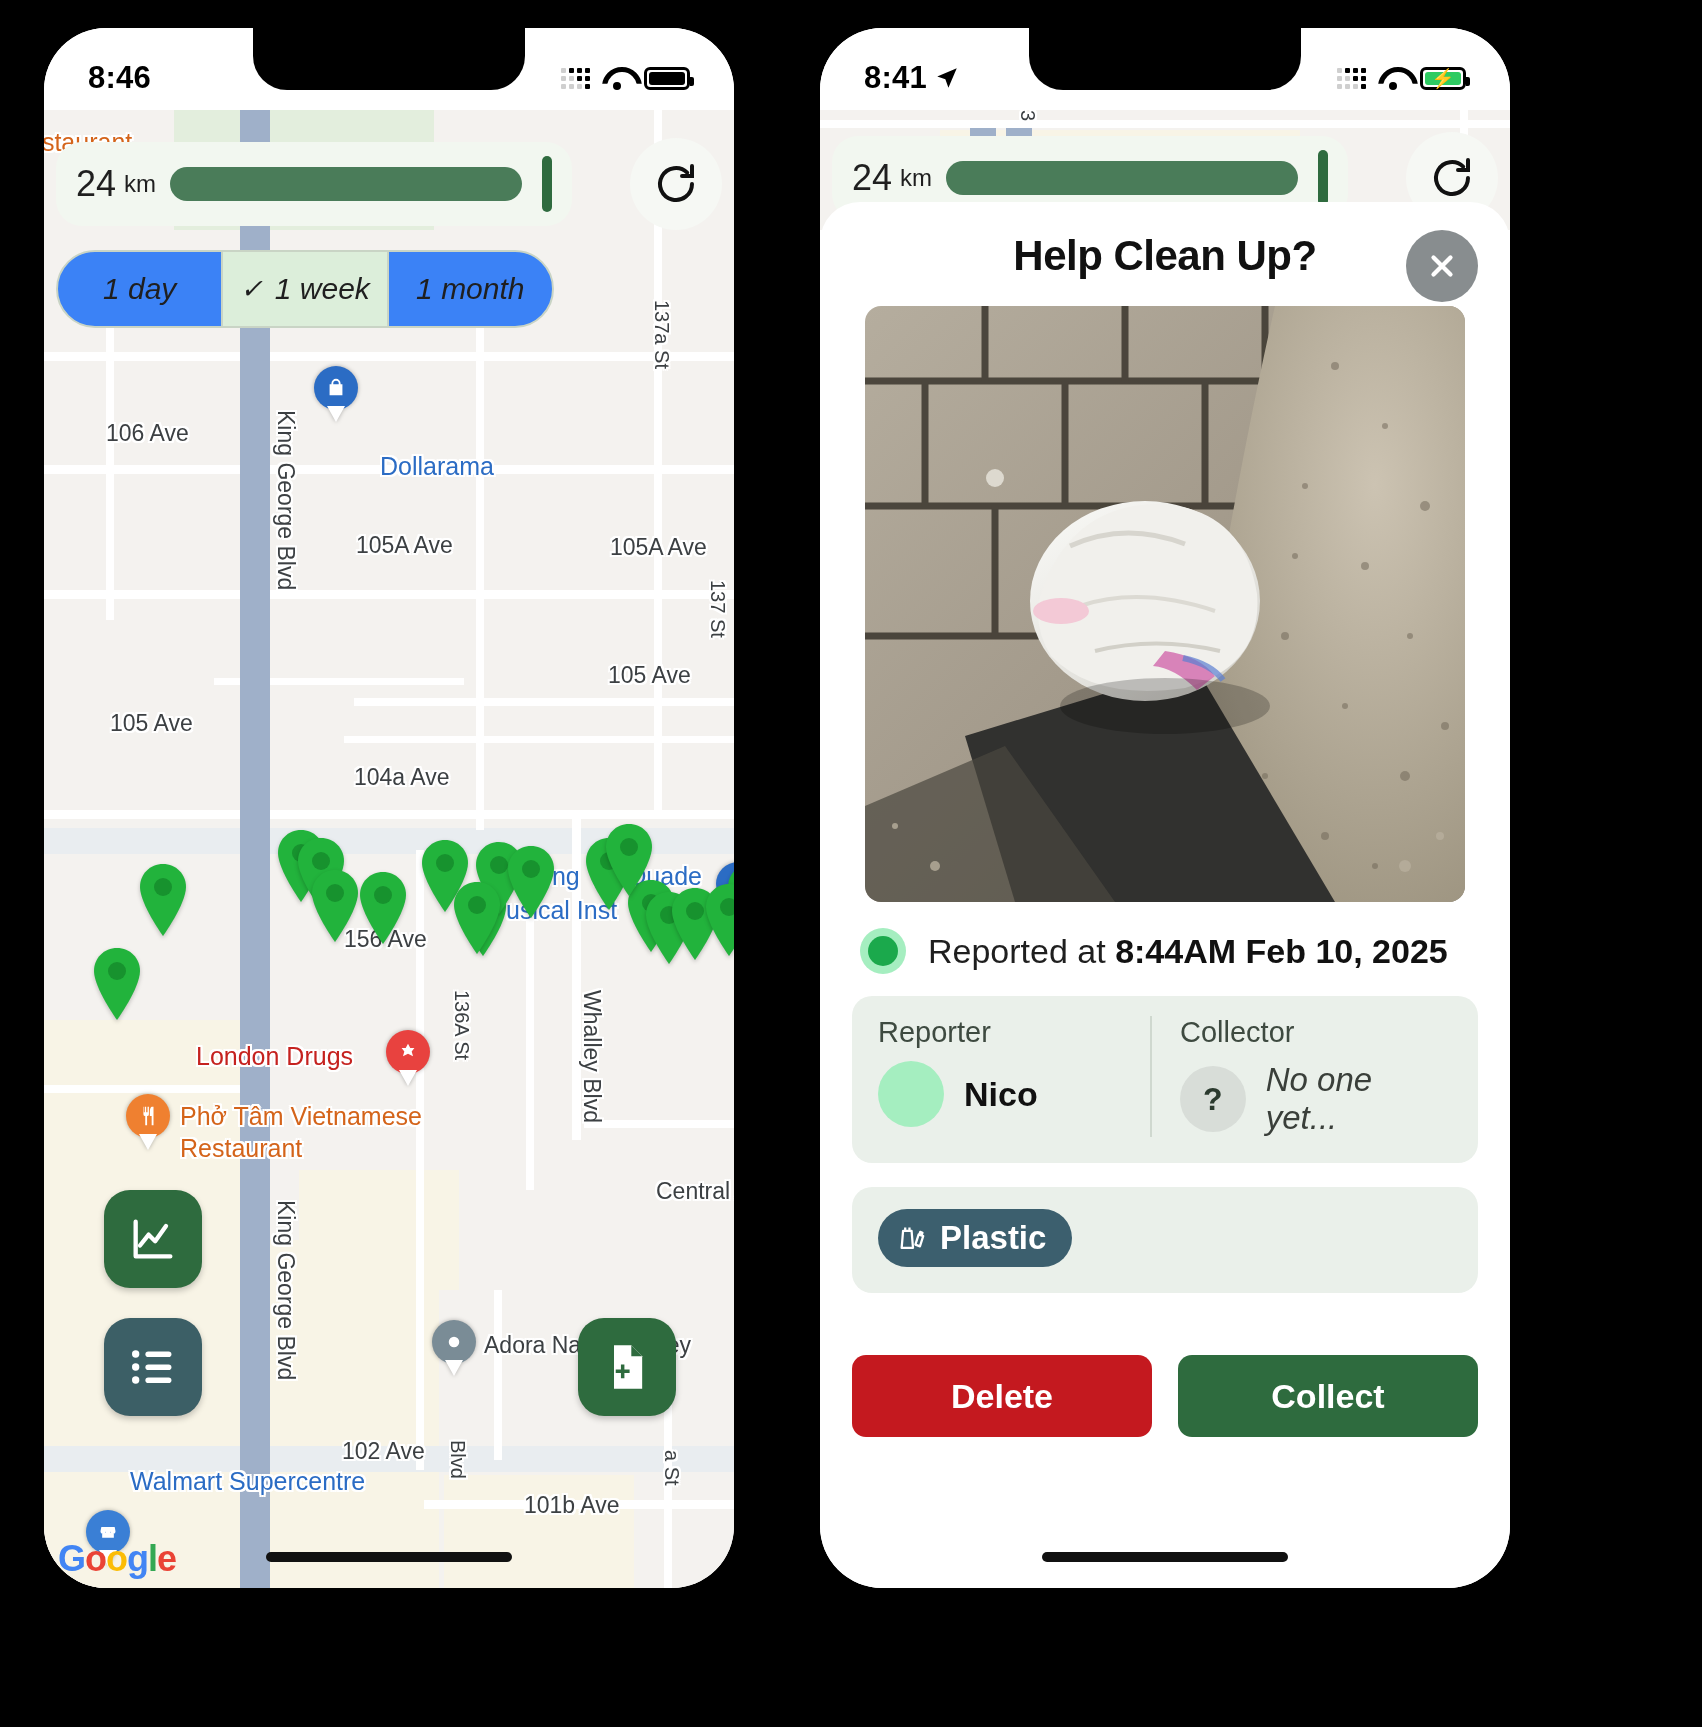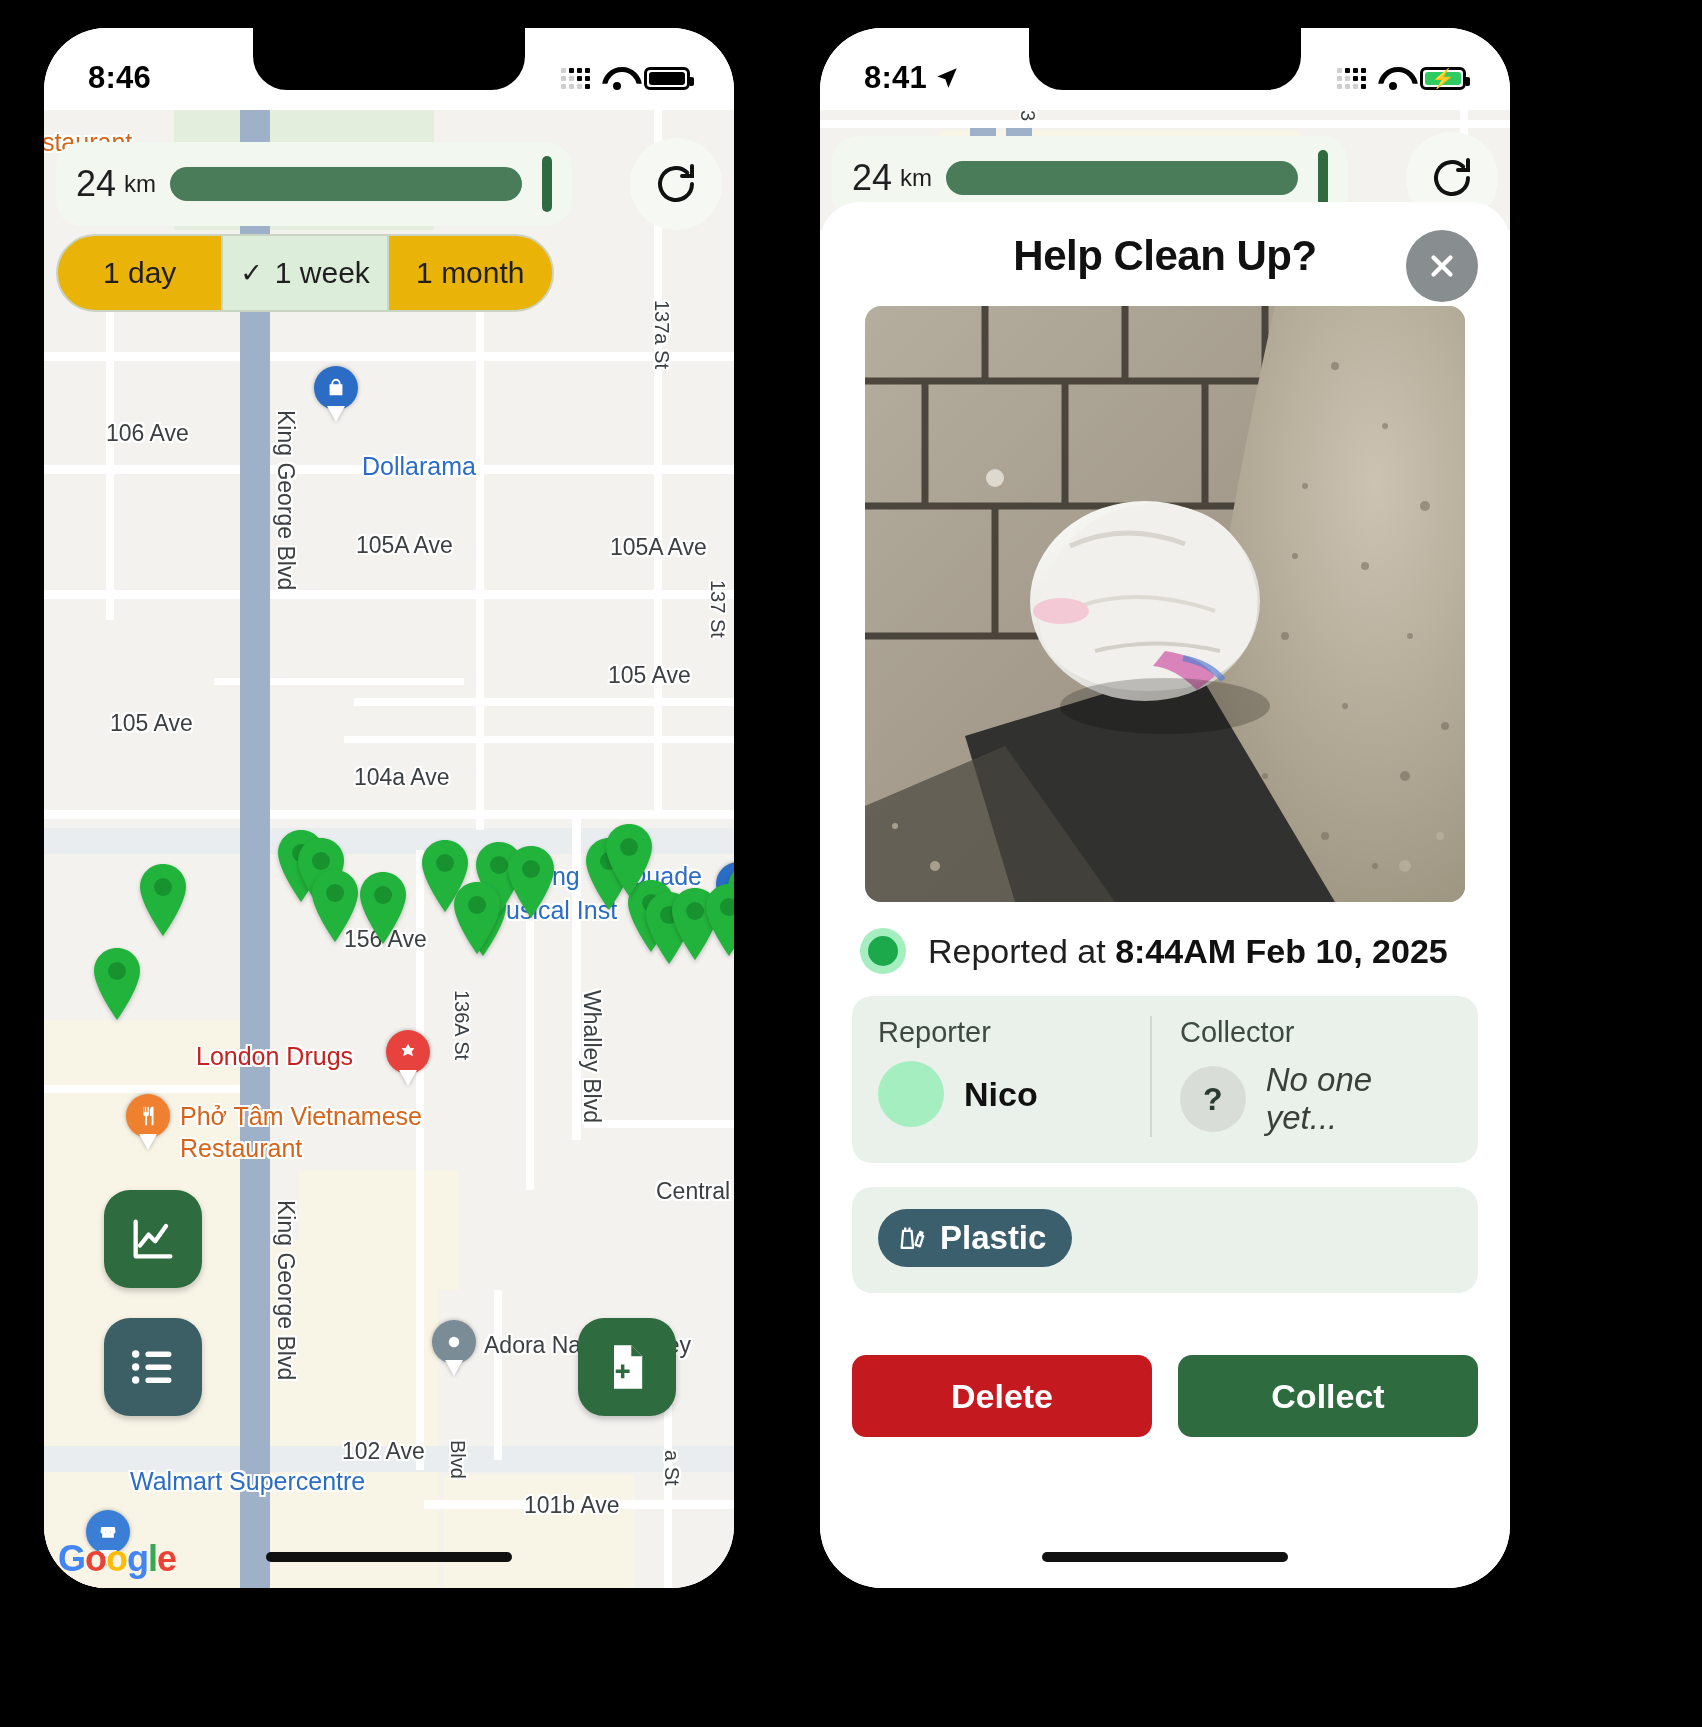--- a/index.html
+++ b/index.html
@@ -136,23 +136,23 @@
   .refresh-btn {
     position:absolute; right: 12px; top: 28px;
     width: 92px; height: 92px; border-radius: 50%;
     background:#f6f8f4; display:flex; align-items:center; justify-content:center;
     z-index: 30;
   }
   .refresh-btn svg { width: 48px; height: 48px; }
 
   
   .segmented {
-    position:absolute; left: 12px; top: 124px; width: 498px; height: 78px;
-    background:#eab308; border: 2px solid #c9d4c5; border-radius: 39px;
-    display:flex; overflow:hidden; z-index: 30;
+    position:absolute; left: 12px; top: 140px; width: 498px; height: 78px;
+    background:#3b82f6; border: 2px solid #c9d4c5; border-radius: 39px;
+    display:flex; overflow:hidden; z-index: 30; font-style: italic;
   }
   .seg {
     flex:1; display:flex; align-items:center; justify-content:center; gap:12px;
     font-size: 30px; color:#1f1f1f; border-right: 2px solid #c9d4c5;
   }
   .seg:last-child { border-right: none; }
   .seg.active { background:#dceeda; }
   .seg .chk { font-size: 27px; color:#1f1f1f; }
 
   
@@ -325,21 +325,21 @@
         <div class="maplabel poi-orange" style="left:-16px; top:18px;">estaurant</div>
 
         <div class="poi-pin outlined" style="left:270px; top:256px;">
           <div class="head" style="background:#2b6cc4;">
             <svg viewBox="0 0 24 24" width="22" height="22" fill="#fff">
                 <path d="M7 8V7a5 5 0 0 1 10 0v1h2v12H5V8h2zm2 0h6V7a3 3 0 0 0-6 0v1z"></path>
               </svg>
           </div>
           <div class="tail"></div>
         </div>
-        <div class="maplabel poi-blue" style="left:318px; top:342px;">Dollarama</div>
+        <div class="maplabel poi-blue" style="left:336px; top:342px;">Dollarama</div>
 
         <div class="maplabel poi-blue" style="left:494px; top:752px;">ong&nbsp;&nbsp;McQuade</div>
         <div class="maplabel poi-blue" style="left:462px; top:786px;">usical Inst</div>
         <div class="poi-pin outlined" style="left:672px; top:752px;">
           <div class="head" style="background:#2b6cc4;">
             <svg viewBox="0 0 24 24" width="20" height="20" fill="#fff">
                 <path d="M4 6h16l1 5a3 3 0 0 1-6 0 3 3 0 0 1-6 0 3 3 0 0 1-6 0l1-5zM5 13h14v6H5z"></path>
               </svg>
           </div>
           <div class="tail"></div>

